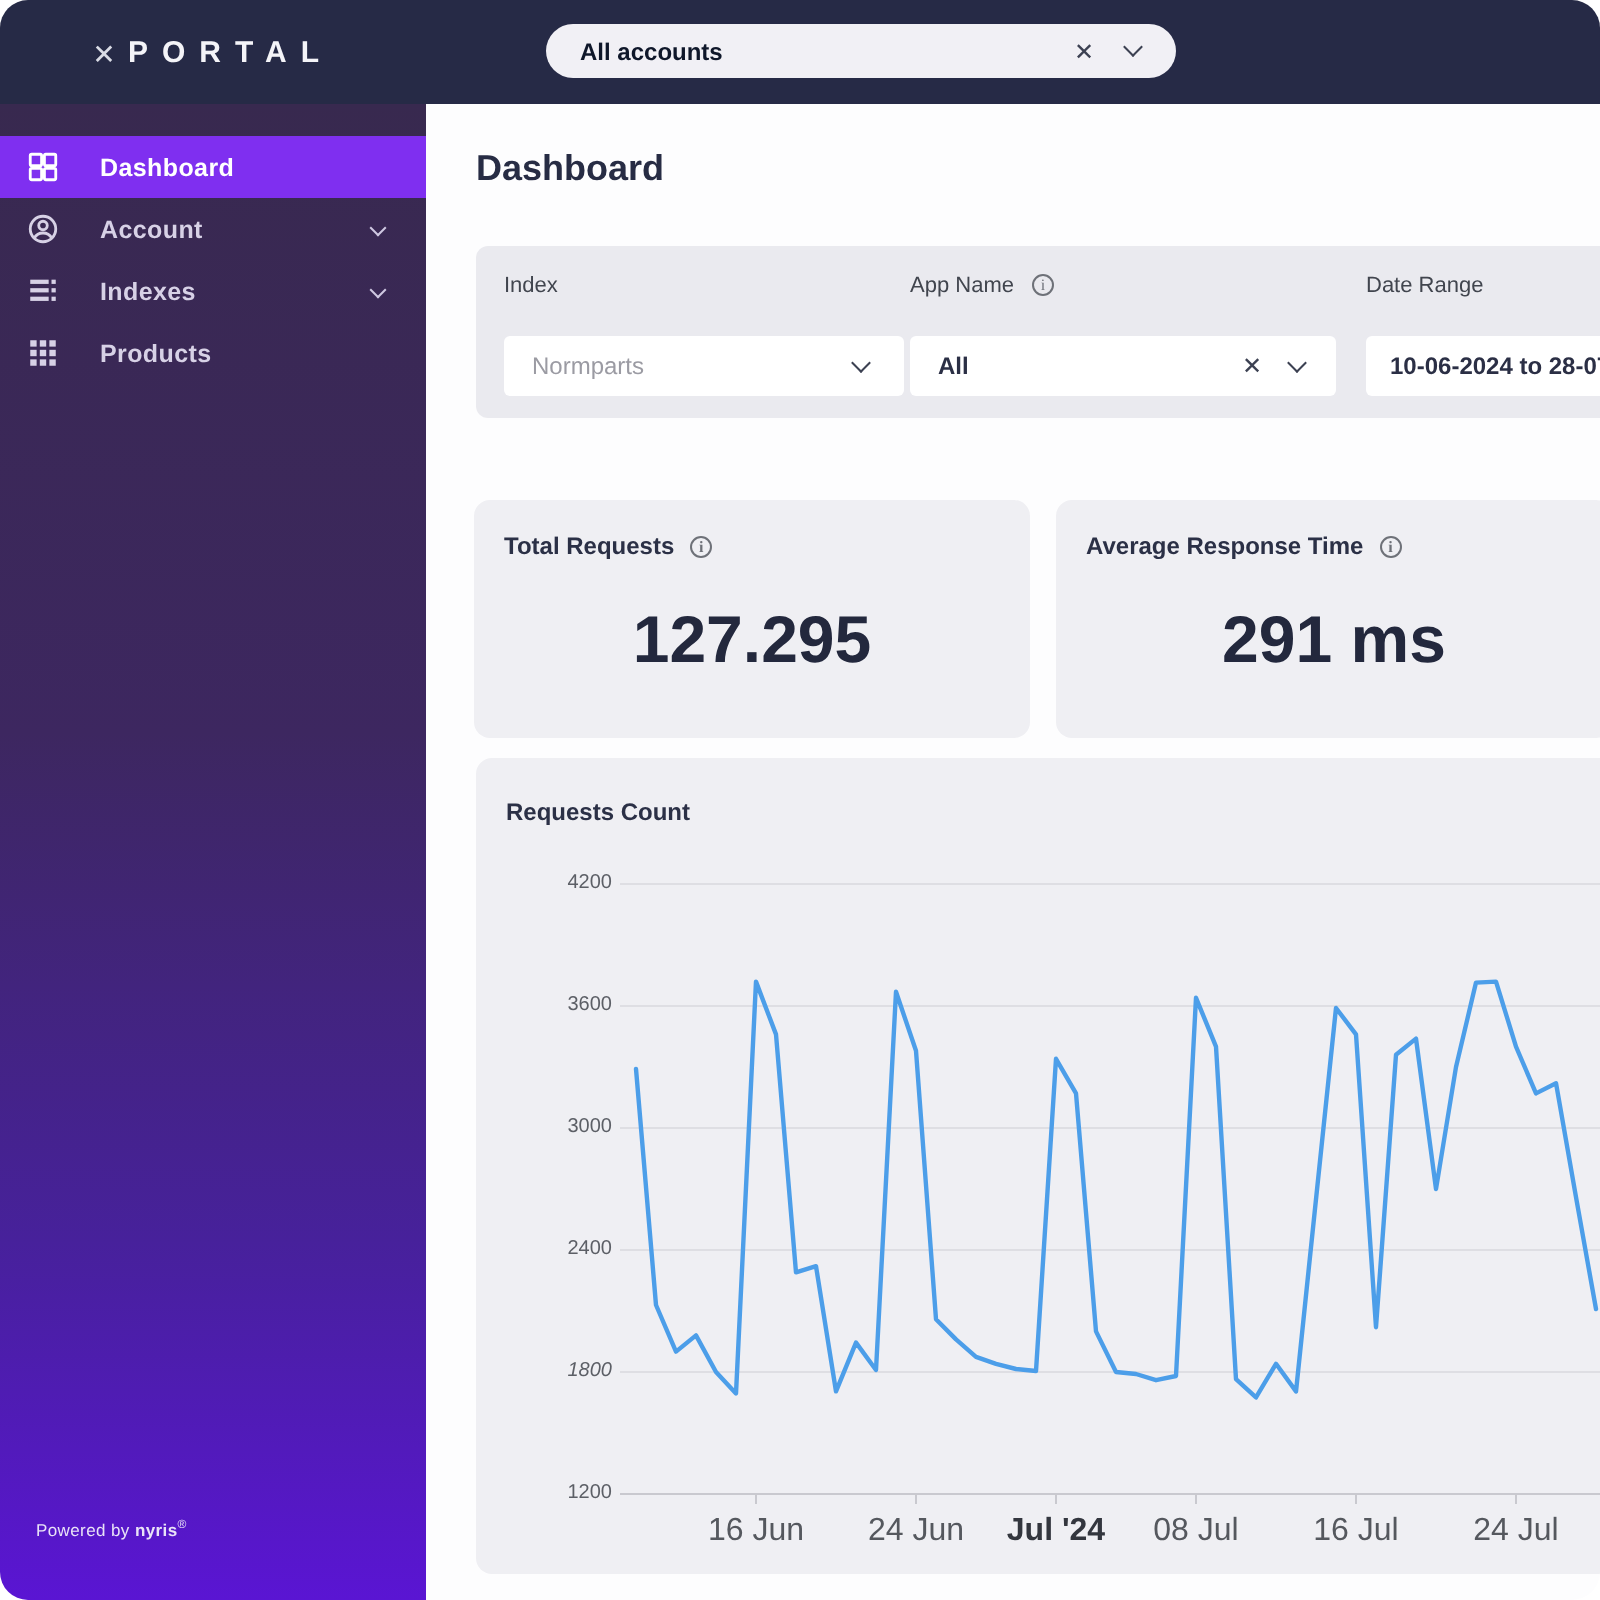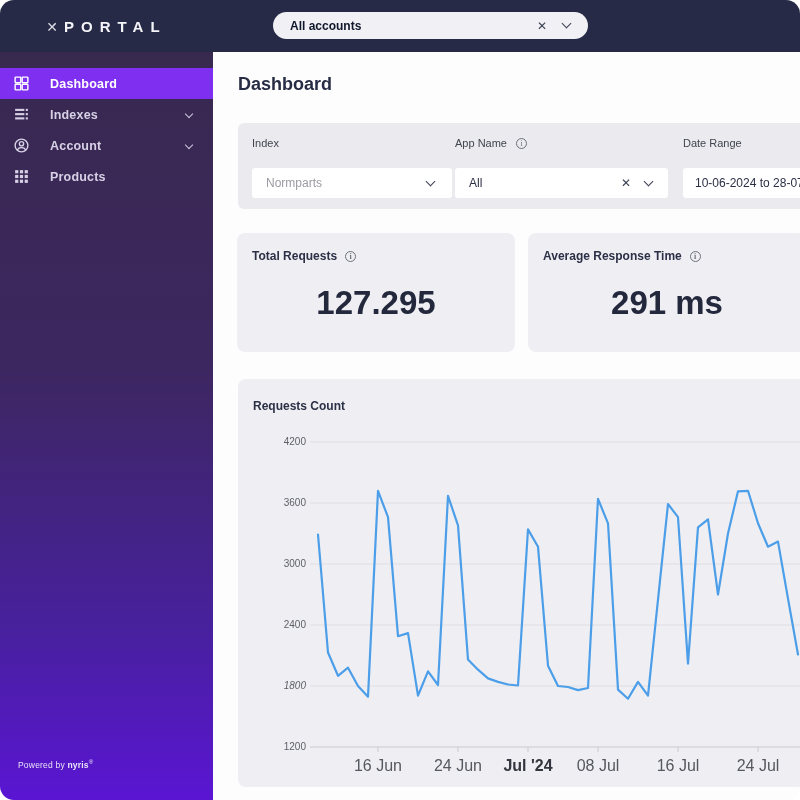--- a/index.html
+++ b/index.html
@@ -37,27 +37,27 @@
 
   
   .page-title { position:absolute; left:238px; top:74px; font-size:18px; font-weight:700; color:#272c44; }
 
   .panel { position:absolute; background:#efeff3; border-radius:8px; }
   .filter-bar { left:238px; top:123px; width:574px; height:86px; background:#eaeaef; border-radius:6px; }
   .f-label { position:absolute; top:14px; font-size:11px; color:#41454e; }
   .select { position:absolute; top:45px; height:30px; background:#ffffff; border-radius:3px; display:flex; align-items:center; cursor:pointer; }
   .sel-text { font-size:12px; color:#2b2f45; white-space:nowrap; overflow:hidden; }
   .muted { color:#9b9ba3; }
-  .bold { font-weight:400; }
+  .bold { font-weight:700; }
   .sel-x { font-size:12px; color:#3c4152; }
   .info { display:inline-block; width:11px; height:11px; border:1px solid #6e7178; border-radius:50%;
           font-size:8px; line-height:10px; text-align:center; color:#6e7178; font-style:normal;
           font-family:"Liberation Serif", serif; vertical-align:1px; cursor:pointer; }
 
-  .card { top:233px; height:119px; }
+  .card { top:250px; height:119px; }
   .card-head { position:absolute; left:15px; top:16px; font-size:12px; font-weight:700; color:#2b3046; }
   .card-head .info { margin-left:8px; }
   .card-value { position:absolute; left:0; right:0; top:51px; text-align:center; font-size:33px; font-weight:700; color:#23283d; }
 
   .chart-panel { left:238px; top:379px; width:574px; height:408px; overflow:hidden; }
   .chart-title { position:absolute; left:15px; top:20px; font-size:12px; font-weight:700; color:#2b3046; }
   #chart-plot { position:absolute; left:0; top:0; width:574px; height:408px; }
   #chart-plot svg { position:absolute; left:0; top:0; }
   .ytick-label { position:absolute; left:0; width:68px; text-align:right; font-size:10px; color:#5c5f66; height:14px; line-height:14px; }
   .xtick-label { position:absolute; width:64px; text-align:center; top:378px; font-size:16px; color:#55585e; }
@@ -90,42 +90,42 @@
               <rect x="13" y="3" width="8" height="8" rx="1"></rect>
             <rect x="3" y="13" width="8" height="8" rx="1"></rect>
               <rect x="13" y="13" width="8" height="8" rx="1"></rect>
           </svg>
         </span>
         <span class="nav-label">Dashboard</span>
       </div>
 
       <div class="nav-item">
         <span class="nav-icon">
+          <svg viewBox="0 0 24 24" fill="none" stroke="currentColor" stroke-width="2">
+            <circle cx="12" cy="12" r="9"></circle>
+              <circle cx="12" cy="9.5" r="3"></circle>
+            <path d="M5.8 18.4c1.4-2.4 3.6-3.6 6.2-3.6s4.8 1.2 6.2 3.6"></path>
+          </svg>
+        </span>
+        <span class="nav-label">Account</span>
+        <span class="chev"></span>
+      </div>
+
+      <div class="nav-item">
+        <span class="nav-icon">
           <svg viewBox="0 0 24 24" fill="currentColor">
             <rect x="3" y="4" width="13" height="3"></rect>
               <rect x="18" y="4" width="3" height="3"></rect>
             <rect x="3" y="10" width="13" height="3"></rect>
               <rect x="18" y="10" width="3" height="3"></rect>
             <rect x="3" y="16" width="13" height="3"></rect>
               <rect x="18" y="16" width="3" height="3"></rect>
           </svg>
         </span>
         <span class="nav-label">Indexes</span>
-        <span class="chev"></span>
-      </div>
-
-      <div class="nav-item">
-        <span class="nav-icon">
-          <svg viewBox="0 0 24 24" fill="none" stroke="currentColor" stroke-width="2">
-            <circle cx="12" cy="12" r="9"></circle>
-              <circle cx="12" cy="9.5" r="3"></circle>
-            <path d="M5.8 18.4c1.4-2.4 3.6-3.6 6.2-3.6s4.8 1.2 6.2 3.6"></path>
-          </svg>
-        </span>
-        <span class="nav-label">Account</span>
         <span class="chev"></span>
       </div>
 
 
       <div class="nav-item">
         <span class="nav-icon">
           <svg viewBox="0 0 24 24" fill="currentColor">
             <rect x="3" y="3" width="4.5" height="4.5"></rect>
               <rect x="9.75" y="3" width="4.5" height="4.5"></rect>
               <rect x="16.5" y="3" width="4.5" height="4.5"></rect>

